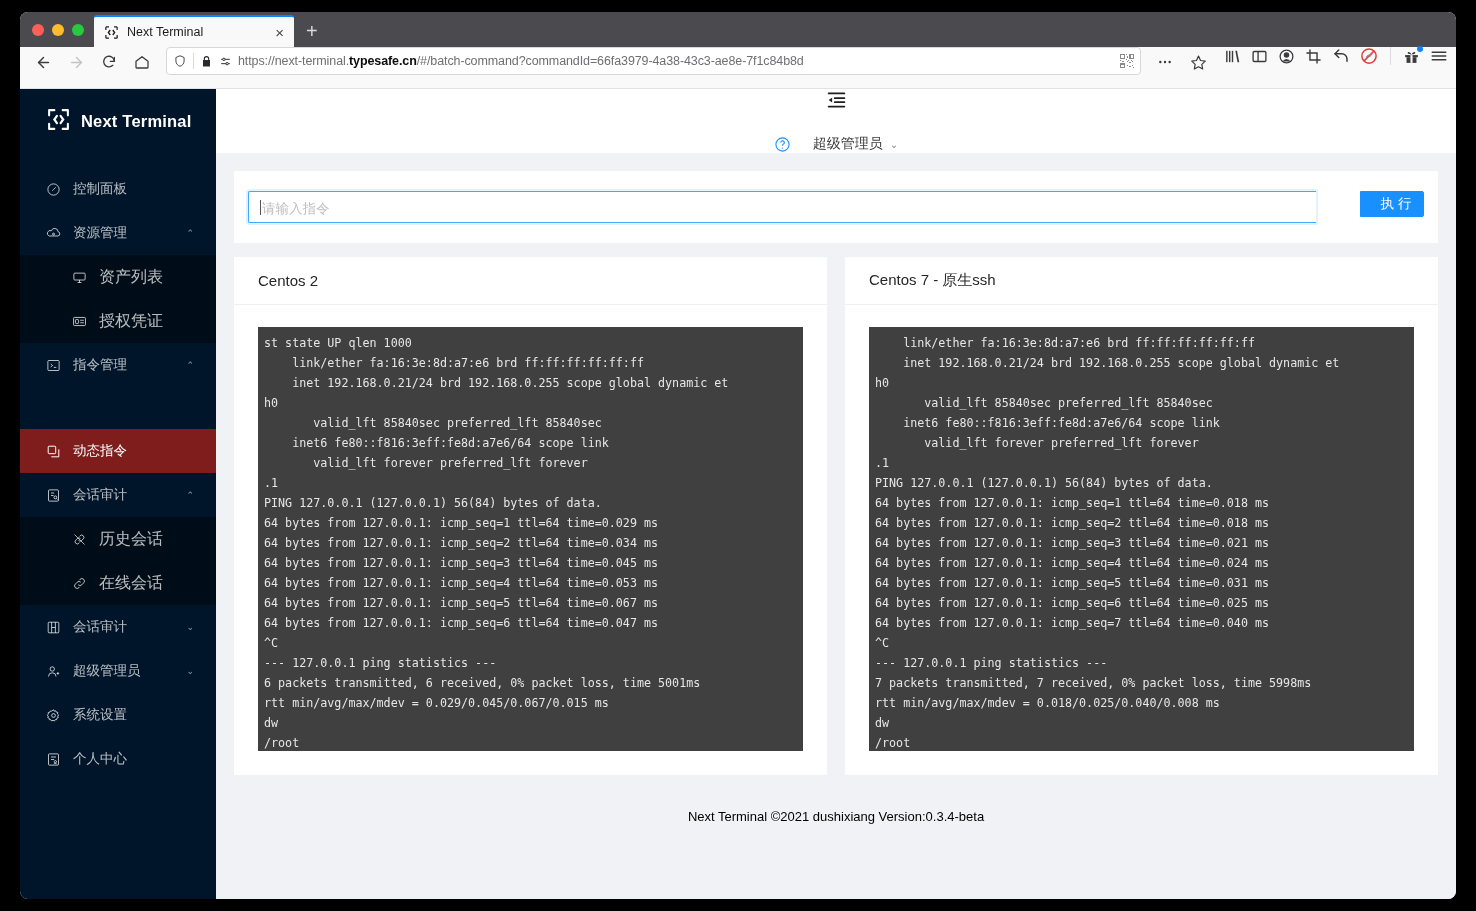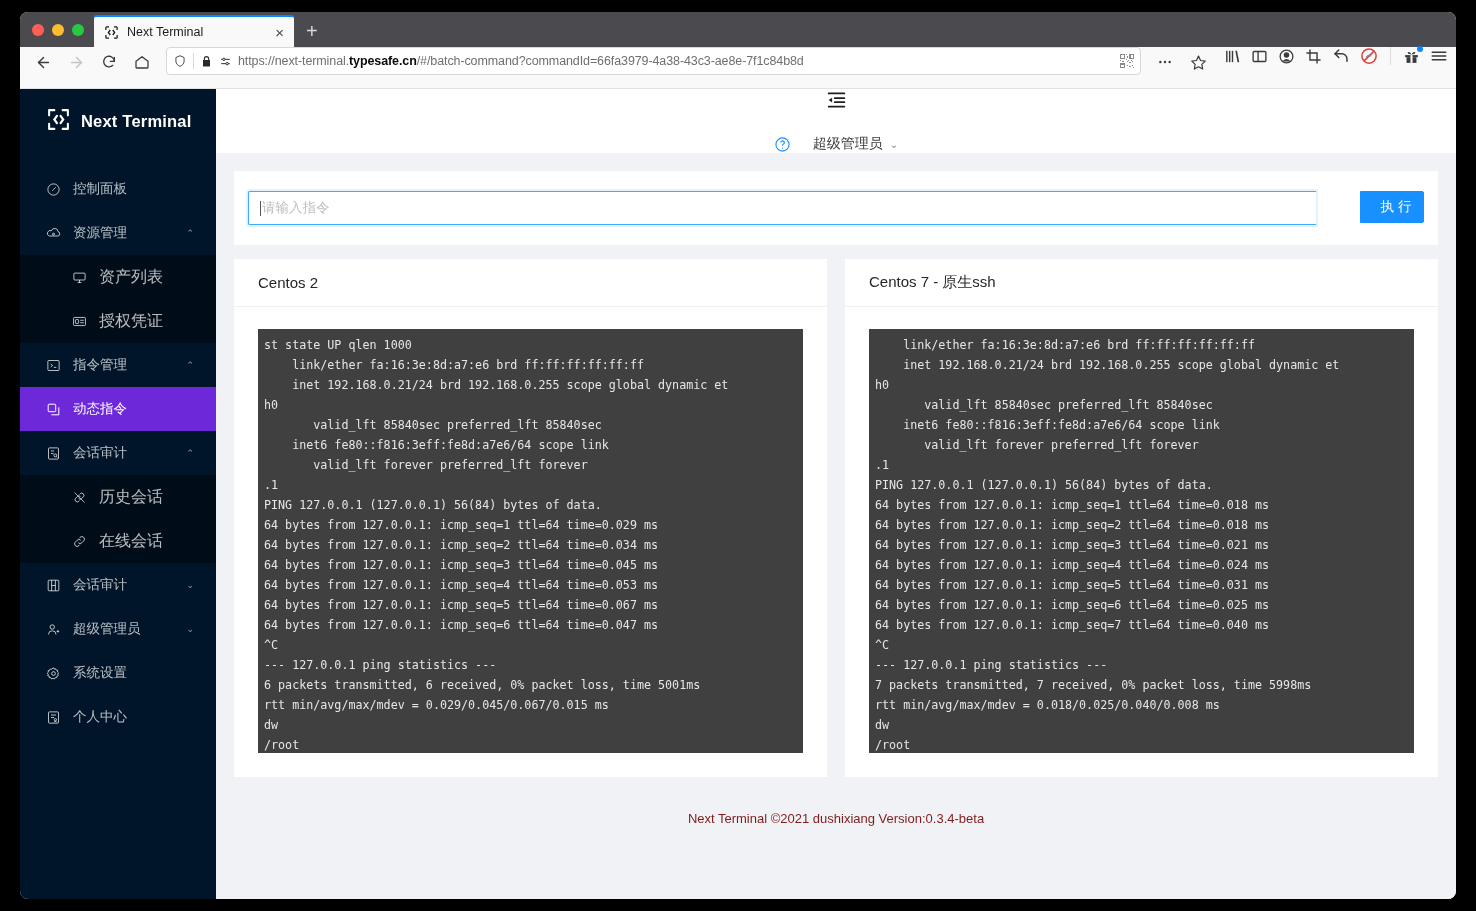--- a/index.html
+++ b/index.html
@@ -84,46 +84,46 @@
   .brand-txt { font-size: 16.5px; font-weight: 700; letter-spacing: .2px; }
   .menu { padding-top: 14px; }
   .mi {
     height: 44px; display: flex; align-items: center;
     padding-left: 26px; gap: 12px; cursor: pointer;
     color: rgba(255,255,255,.72); font-size: 13.5px; position: relative;
   }
   .mi .arrow { position: absolute; right: 22px; font-size: 9px; color: rgba(255,255,255,.55); }
   .sub { background: #000c17; }
   .sub .mi { padding-left: 52px; font-size: 16px; }
-  .mi.active { background: #6d28d9; color: #fff; }
+  .mi.active { background: #7f1d1d; color: #fff; margin-top: 42px; }
   .mi svg { flex: 0 0 15px; }
 
   .content { flex: 1; display: flex; flex-direction: column; background: #f0f2f5; min-width: 0; }
   .header {
     height: 64px; background: #fff; display: flex; align-items: center;
     padding: 0 26px; justify-content: space-between; flex-direction: column;
   }
   .fold { color: #1f1f1f; cursor: pointer; display: flex; }
   .hright { display: flex; align-items: center; gap: 22px; }
   .helpicon { color: #1890ff; cursor: pointer; display: flex; }
   .user { display: flex; align-items: center; gap: 7px; font-size: 14px; color: #3c3c3c; cursor: pointer; }
   .caret { font-size: 10px; color: #888; }
 
   .body { flex: 1; padding: 18px 18px 0 18px; overflow: hidden; }
   .panel { background: #fff; padding: 20px 14px; }
   .cmdrow { display: flex; }
   .cmdinput {
-    flex: 1; height: 20px; border: 1px solid #40a9ff; border-right: none;
-    border-radius: 2px 0 0 2px; padding: 16px 11px;
-    font-size: 13.5px; color: #bfbfbf; display: flex; align-items: center;
+    flex: 1; height: 32px; border: 1px solid #40a9ff; border-right: none;
+    border-radius: 2px 0 0 2px; padding: 8px 11px;
+    font-size: 13.5px; color: #bfbfbf; display: flex; align-items: flex-start;
     box-shadow: 0 0 0 2px rgba(24,144,255,.12);
   }
   .caretbar { display: inline-block; width: 1px; height: 15px; background: #555; margin-right: 1px; }
   .execbtn {
-    width: 64px; height: 32px; background: #1890ff; color: #fff;
+    width: 64px; height: 26px; background: #1890ff; color: #fff;
     border: 1px solid #1890ff; border-radius: 0 2px 2px 0;
     font-size: 13.5px; letter-spacing: 4px; padding-left: 12px;
     display: flex; align-items: center; justify-content: center; cursor: pointer; margin-left: 44px;
   }
 
   .cards { display: flex; gap: 18px; margin-top: 14px; }
   .card { flex: 1; background: #fff; min-width: 0; }
   .card-head {
     height: 48px; display: flex; align-items: center;
     padding: 0 24px; border-bottom: 1px solid #f0f0f0;
@@ -133,21 +133,21 @@
   .term {
     background: #404040; color: #e6e6e6;
     font-family: "DejaVu Sans Mono", "Liberation Mono", monospace;
     font-size: 11.7px; line-height: 20px;
     padding: 6px 0 6px 6px; height: 424px;
     white-space: pre; overflow: hidden;
   }
   .term .cursor { background: #d4d4d4; color: #262626; }
 
   .footer {
-    text-align: center; font-size: 13px; color: #7f1d1d;
+    text-align: center; font-size: 13px; color: #000000;
     padding: 34px 0 0 0;
   }
 </style>
 </head>
 <body>
 
 <div class="window">
 
   <div class="tabstrip">
     <div class="traffic">

